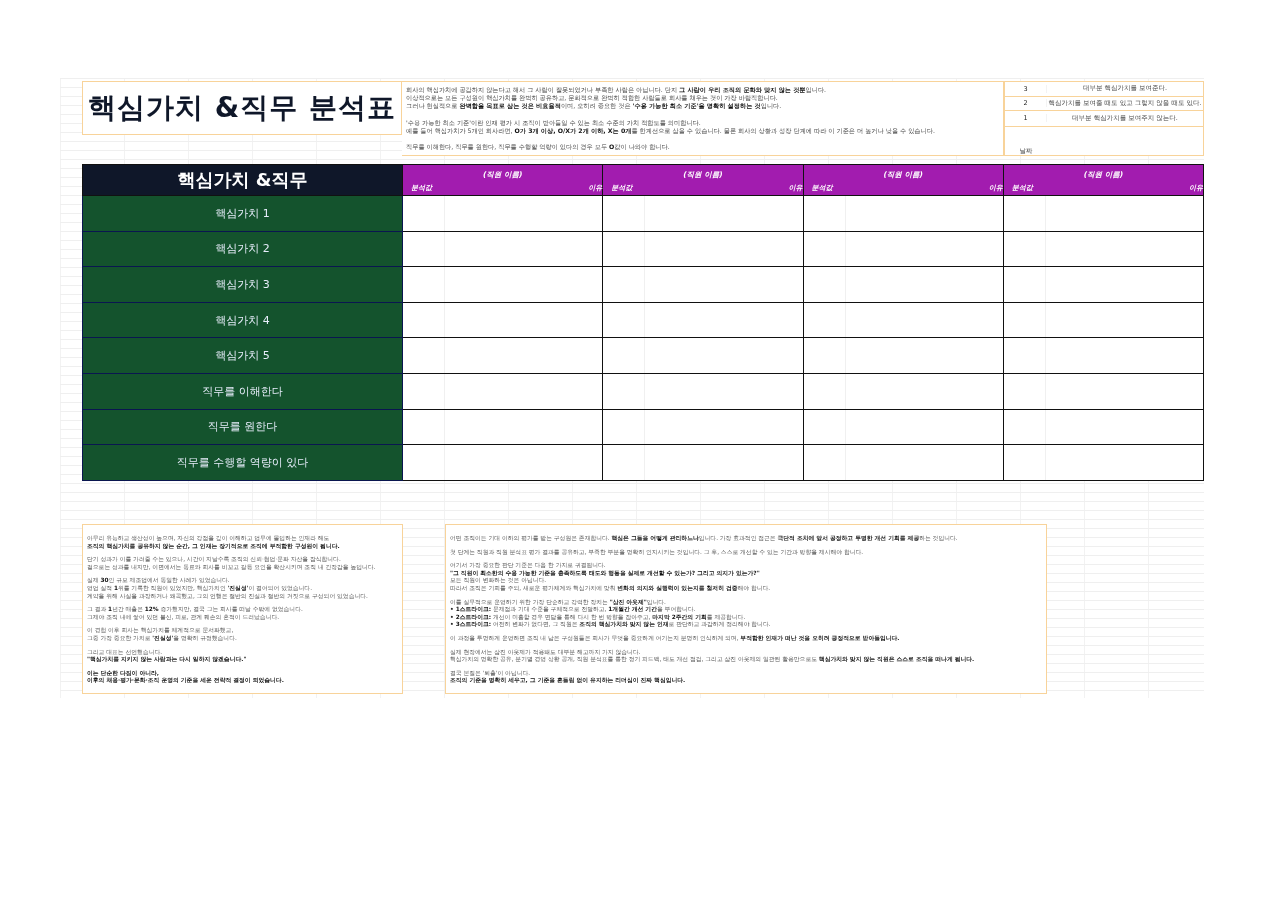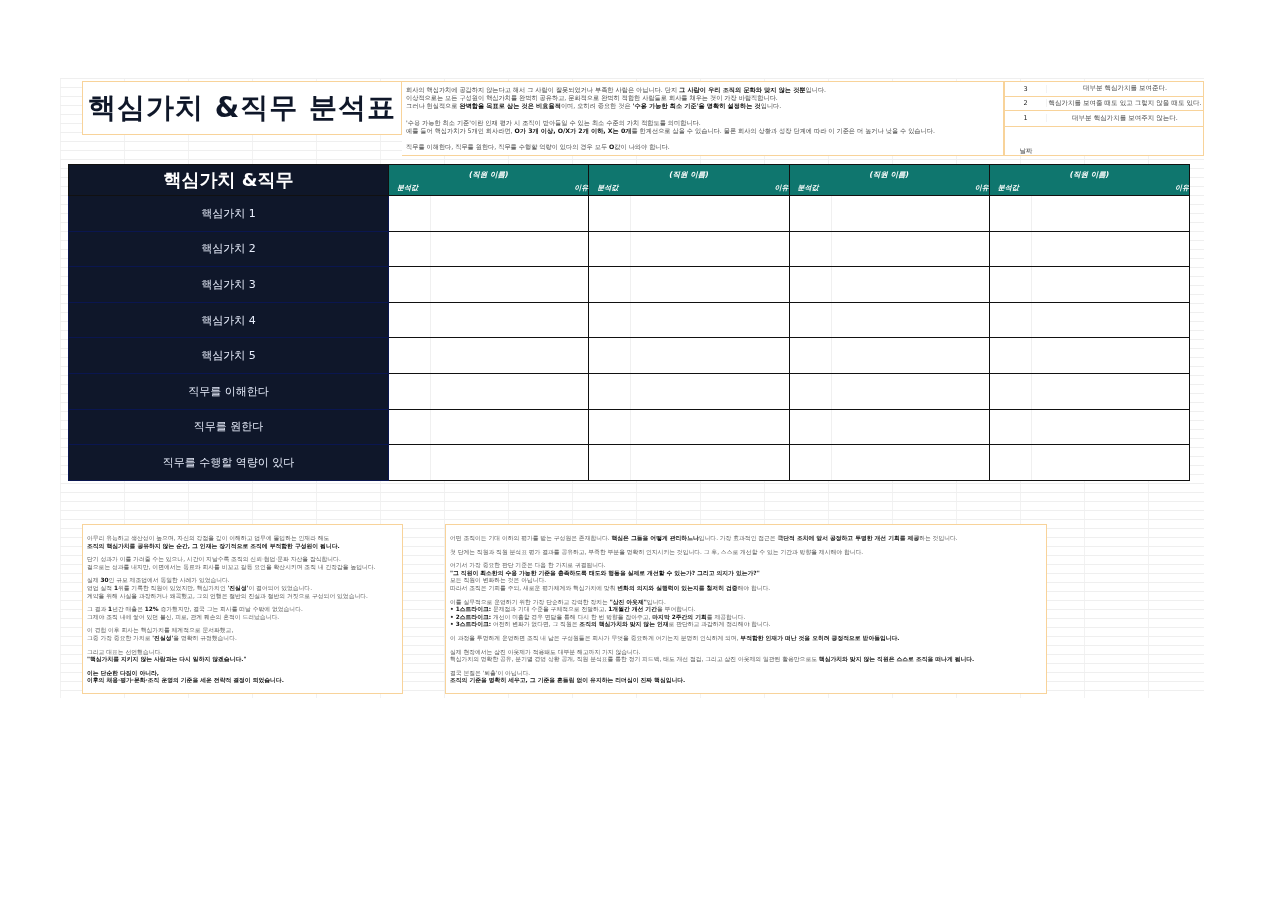--- a/index.html
+++ b/index.html
@@ -41,36 +41,36 @@
     font-size: 6.5px; color: #444;
   }
   .legend-row { display: flex; height: 14.5px; border-bottom: 1px solid #f8d39a; align-items: center; }
   .legend-row .score { width: 42px; text-align: center; border-right: 1px solid #f3f3f3; color: #222; }
   .legend-row .desc { flex: 1; text-align: center; white-space: nowrap; }
   .legend-date { display: flex; height: 30px; align-items: flex-end; border-top: 1px solid #f8d39a; }
   .legend-date .lbl { width: 42px; text-align: center; }
 
   
   .main-table {
-    position: absolute; left: 68px; top: 164px; width: 1122px; z-index: 2;
+    position: absolute; left: 82px; top: 164px; width: 1122px; z-index: 2;
     border-collapse: collapse; table-layout: fixed;
   }
   .main-table th, .main-table td { border: 1px solid #111; }
   .hdr-left {
     background: #0f1729; color: #fff; font-size: 18px; font-weight: bold; height: 31px;
     text-align: center; width: 320px;
   }
-  .hdr-emp { background: #0f766e; color: #fff; height: 31px; padding: 0; border-left: 1px solid #555 !important; margin-top: 10px; }
+  .hdr-emp { background: #a21caf; color: #fff; height: 31px; padding: 0; border-left: 1px solid #555 !important; margin-top: 10px; }
   .hdr-emp .name { font-size: 7.5px; font-style: italic; text-align: center; height: 16px; line-height: 18px; }
   .hdr-emp .sub { display: flex; font-size: 7px; font-style: italic; height: 13px; line-height: 12px; }
   .hdr-emp .sub .c1 { width: 42px; text-align: left; padding-left: 8px; }
   .hdr-emp .sub .c2 { flex: 1; text-align: right; }
 
   .row-label {
-    background: #0f172a; color: #e8eefc; font-size: 11px; text-align: center; height: 35.6px;
+    background: #14532d; color: #e8eefc; font-size: 11px; text-align: center; height: 35.6px;
     border: 1px solid #0a1650 !important;
   }
   .cell { background: #fff; height: 35.6px; padding: 0; border-left: 1.5px solid #333 !important; }
   .cell .split { display: flex; height: 100%; }
   .cell .score-cell { width: 42px; border-right: 1px solid #f0f0f0; }
   .cell .reason-cell { flex: 1; }
 
   
   .note-box {
     position: absolute; z-index: 2; background: #fff;

